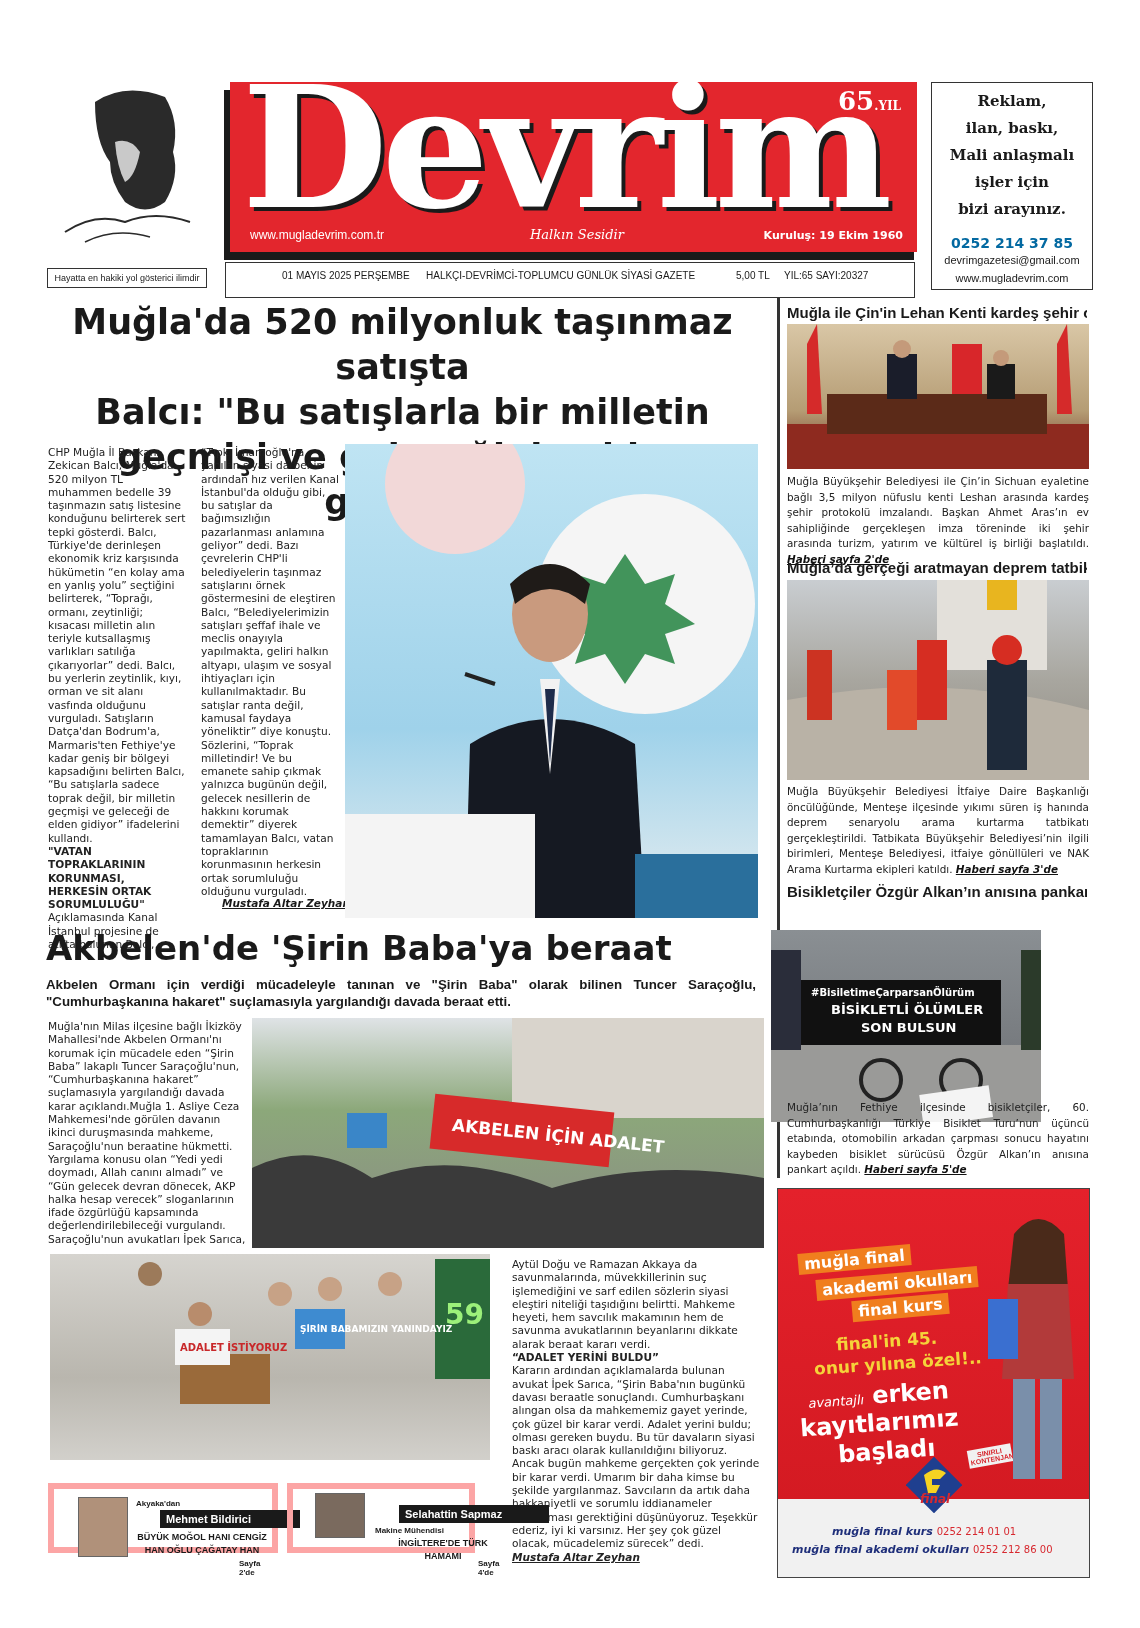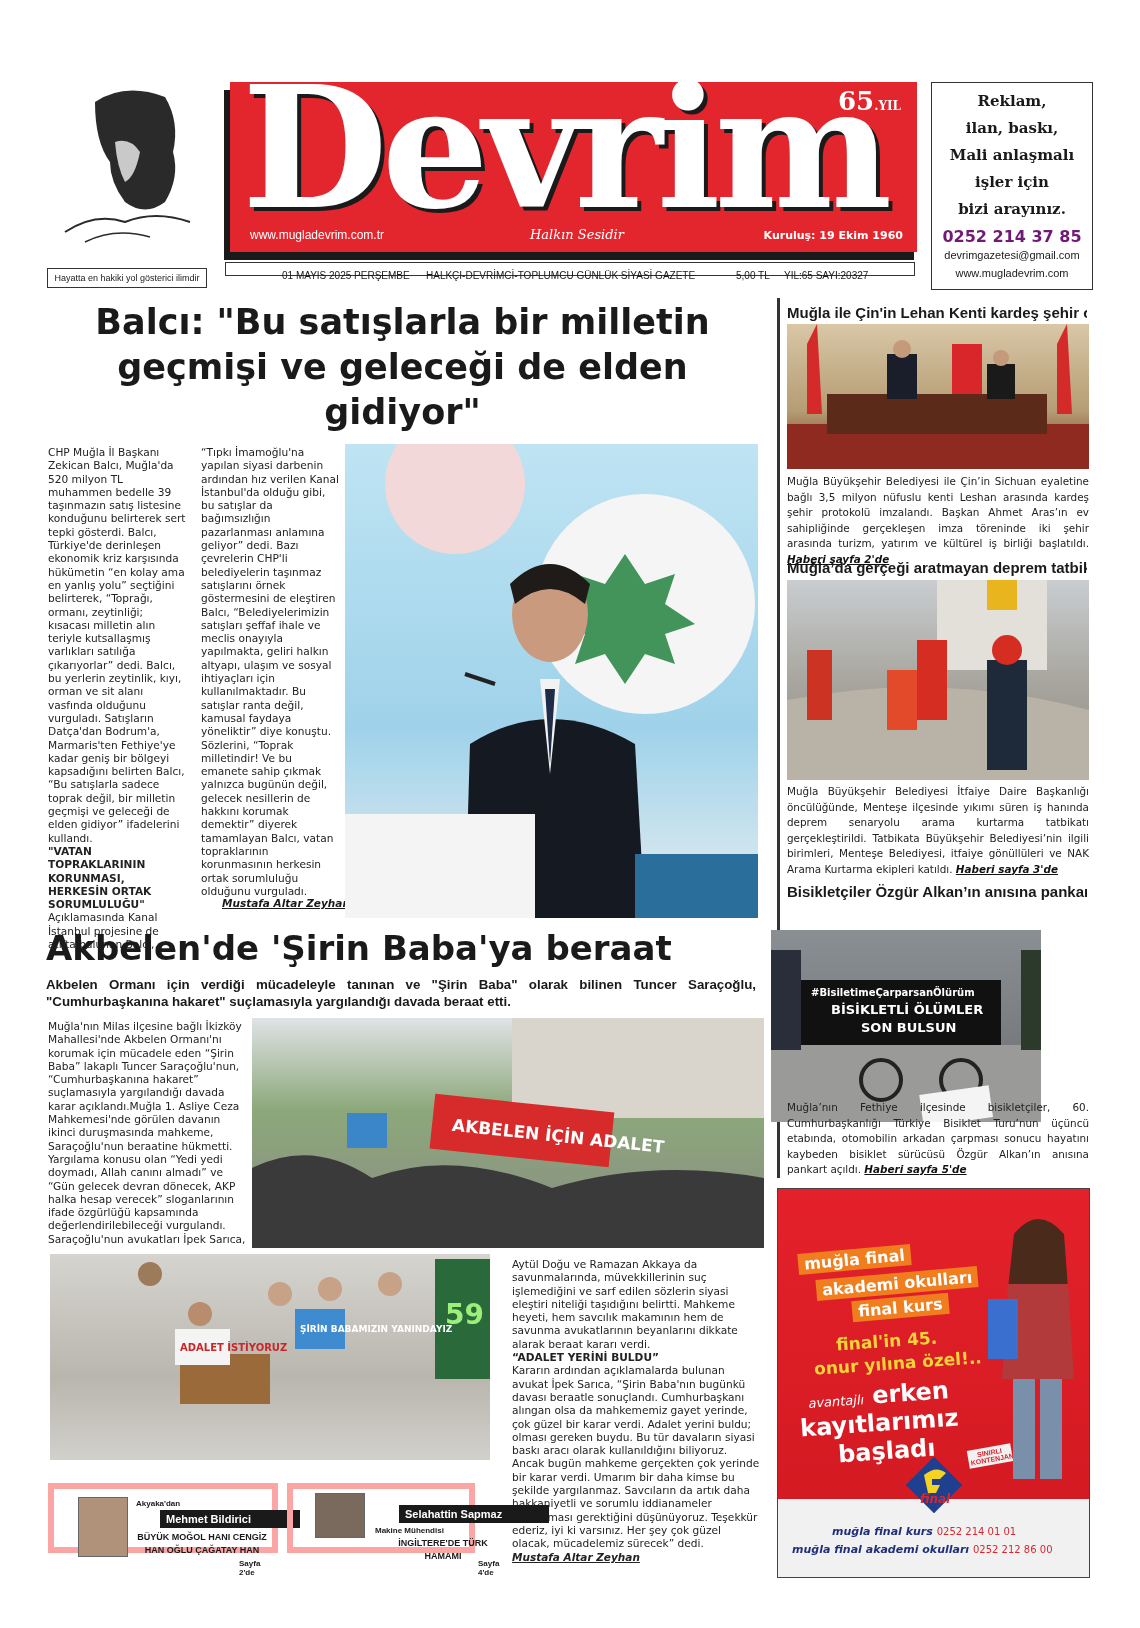--- a/index.html
+++ b/index.html
@@ -11,25 +11,25 @@
   .portrait { left: 55px; top: 82px; width: 150px; height: 170px; }
   .motto-box { left: 47px; top: 268px; width: 160px; height: 20px; border: 1px solid #333; font-family: "Liberation Sans", sans-serif; font-size: 9px; display:flex; align-items:center; justify-content:center; white-space: nowrap; }
   .logo-shadow { left: 224px; top: 90px; width: 690px; height: 170px; background: #1a1a1a; }
   .logo { left: 230px; top: 82px; width: 687px; height: 170px; background: #e3262d; overflow: hidden; }
   .logo-word { position:absolute; left: 12px; top: -18px; font-family: "DejaVu Serif", serif; font-weight: bold; font-size: 168px; color: #fff; letter-spacing: -6px; text-shadow: 4px 4px 0 #1a1a1a; line-height: 1; }
   .logo-url { position:absolute; left: 20px; bottom: 10px; color: #fff; font-family:"Liberation Sans",sans-serif; font-size: 12px; }
   .logo-slogan { position:absolute; left: 300px; bottom: 10px; color:#fff; font-family:"DejaVu Serif",serif; font-style: italic; font-size: 13px; }
   .logo-founded { position:absolute; right: 14px; bottom: 10px; color:#fff; font-family:"DejaVu Sans",sans-serif; font-weight:bold; font-size: 11px; }
   .logo-years { position:absolute; right: 16px; top: 4px; color:#fff; font-family:"DejaVu Serif",serif; font-weight:bold; font-size: 26px; }
   .logo-years small { font-size: 12px; }
-  .infobar { left: 225px; top: 262px; width: 690px; height: 14px; border: 1px solid #333; font-family:"Liberation Sans",sans-serif; font-size: 10px; }
+  .infobar { left: 225px; top: 262px; width: 690px; height: 36px; border: 1px solid #333; font-family:"Liberation Sans",sans-serif; font-size: 10px; }
   .infobar span { position:absolute; top: 7px; white-space: nowrap; }
   .adbox { left: 931px; top: 82px; width: 162px; height: 208px; border: 1px solid #333; text-align:center; }
   .adbox .l { font-family: "DejaVu Serif", serif; font-weight: bold; font-size: 15px; line-height: 27px; }
-  .adbox .phone { color: #701a75; font-family:"DejaVu Sans",sans-serif; font-weight:bold; font-size: 16px; margin-top: 4px; }
+  .adbox .phone { color: #0369a1; font-family:"DejaVu Sans",sans-serif; font-weight:bold; font-size: 14px; margin-top: 12px; }
   .adbox .small { font-family:"Liberation Sans",sans-serif; font-size: 11px; line-height: 18px; }
 
   
   .lead-title { left: 40px; top: 300px; width: 725px; text-align: center; font-family: "DejaVu Sans", sans-serif; font-weight: bold; font-size: 35px; line-height: 45px; color:#1a1a1a; }
   .col { font-family: "DejaVu Sans", sans-serif; font-size: 10.6px; line-height: 13.3px; color: #222; }
   .col b { font-weight: bold; }
   .byline { font-style: italic; font-weight: bold; text-decoration: underline; font-size: 10.5px; }
   .photo { background: #888; overflow: hidden; }
 
   
@@ -96,20 +96,21 @@
   <div class="l">ilan, baskı,</div>
   <div class="l">Mali anlaşmalı</div>
   <div class="l">işler için</div>
   <div class="l">bizi arayınız.</div>
   <div class="phone">0252 214 37 85</div>
   <div class="small">devrimgazetesi@gmail.com</div>
   <div class="small">www.mugladevrim.com</div>
 </div>
 
 <div class="abs lead-title">
+  <div>Muğla'da 520 milyonluk taşınmaz satışta</div>
   <div>Balcı: "Bu satışlarla bir milletin</div>
   <div>geçmişi ve geleceği de elden gidiyor"</div>
 </div>
 
 <div class="abs col" style="left:48px; top:446px; width:138px;">
   <span>CHP Muğla İl Başkanı Zekican Balcı, Muğla'da 520 milyon TL muhammen bedelle 39 taşınmazın satış listesine konduğunu belirterek sert tepki gösterdi. Balcı, Türkiye'de derinleşen ekonomik kriz karşısında hükümetin “en kolay ama en yanlış yolu” seçtiğini belirterek, “Toprağı, ormanı, zeytinliği; kısacası milletin alın teriyle kutsallaşmış varlıkları satılığa çıkarıyorlar” dedi. Balcı, bu yerlerin zeytinlik, kıyı, orman ve sit alanı vasfında olduğunu vurguladı. Satışların Datça'dan Bodrum'a, Marmaris'ten Fethiye'ye kadar geniş bir bölgeyi kapsadığını belirten Balcı, “Bu satışlarla sadece toprak değil, bir milletin geçmişi ve geleceği de elden gidiyor” ifadelerini kullandı.</span><br>
   <b>"VATAN TOPRAKLARININ KORUNMASI, HERKESİN ORTAK SORUMLULUĞU"</b><br>
   <span>Açıklamasında Kanal İstanbul projesine de atıfta bulunan Balcı,</span>
 </div>
 <div class="abs col" style="left:201px; top:446px; width:140px;">

